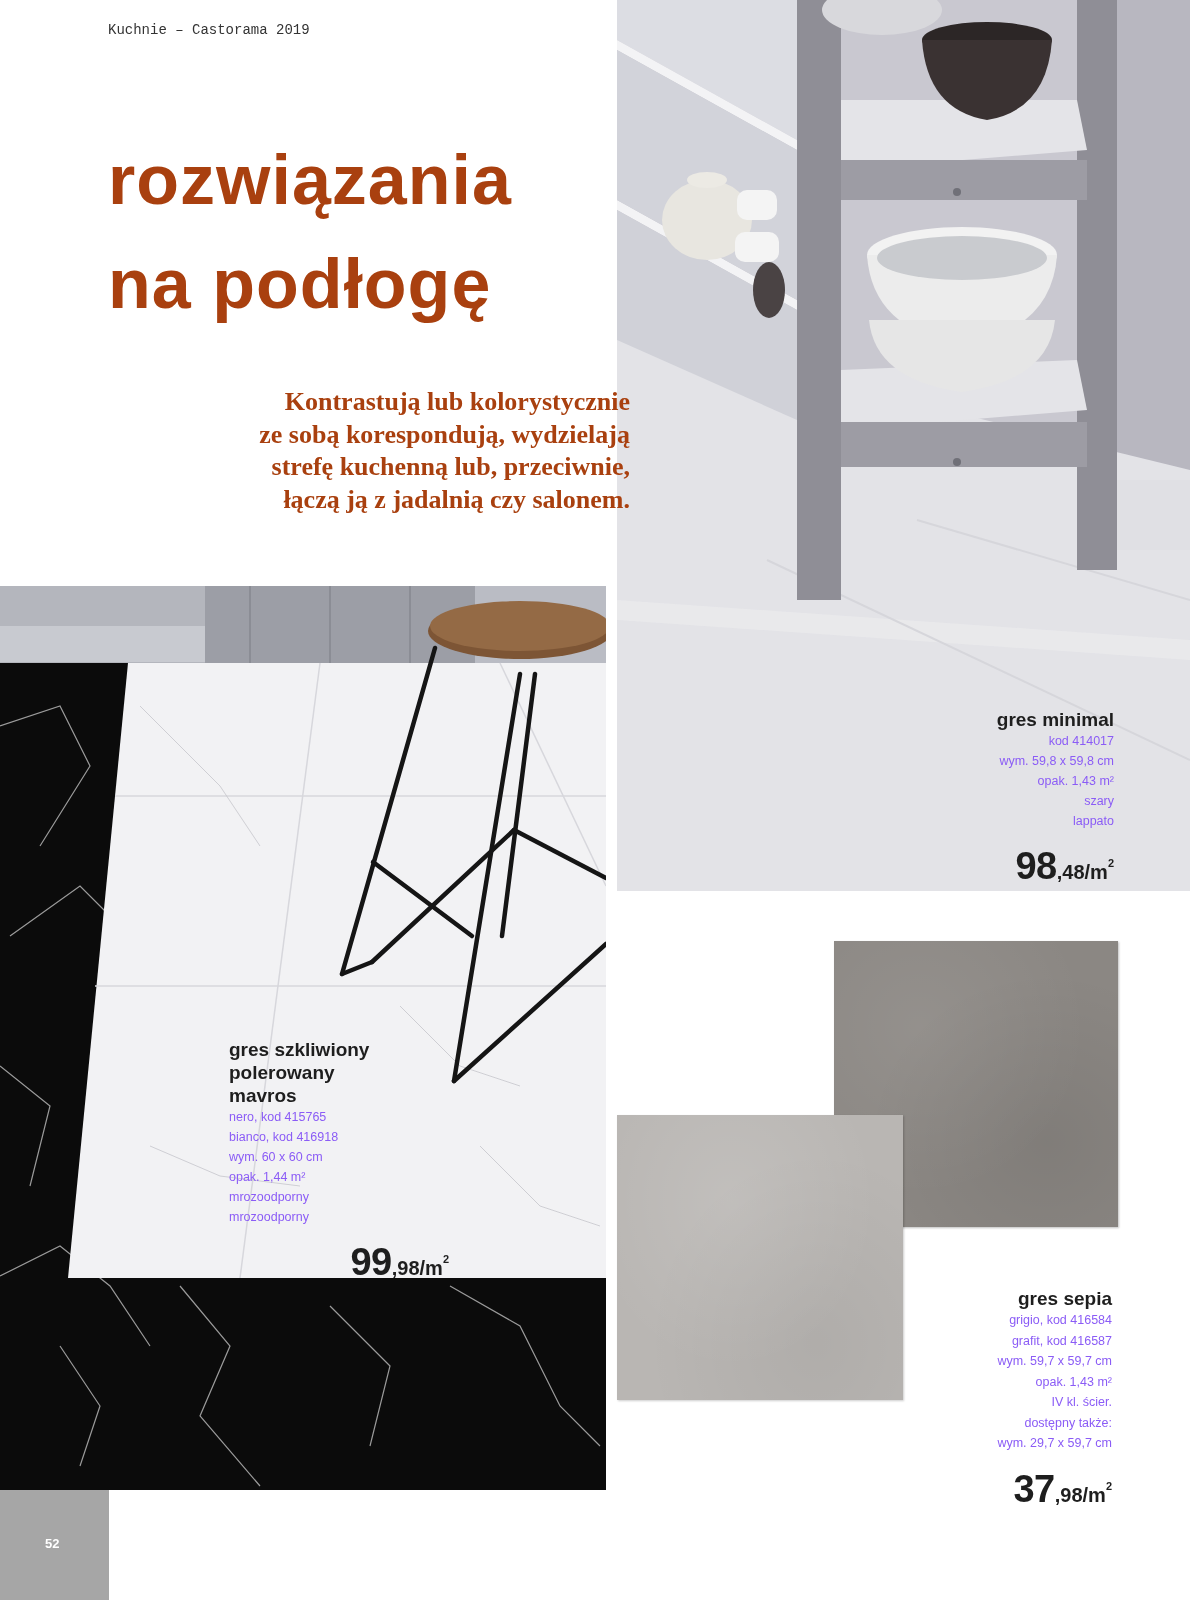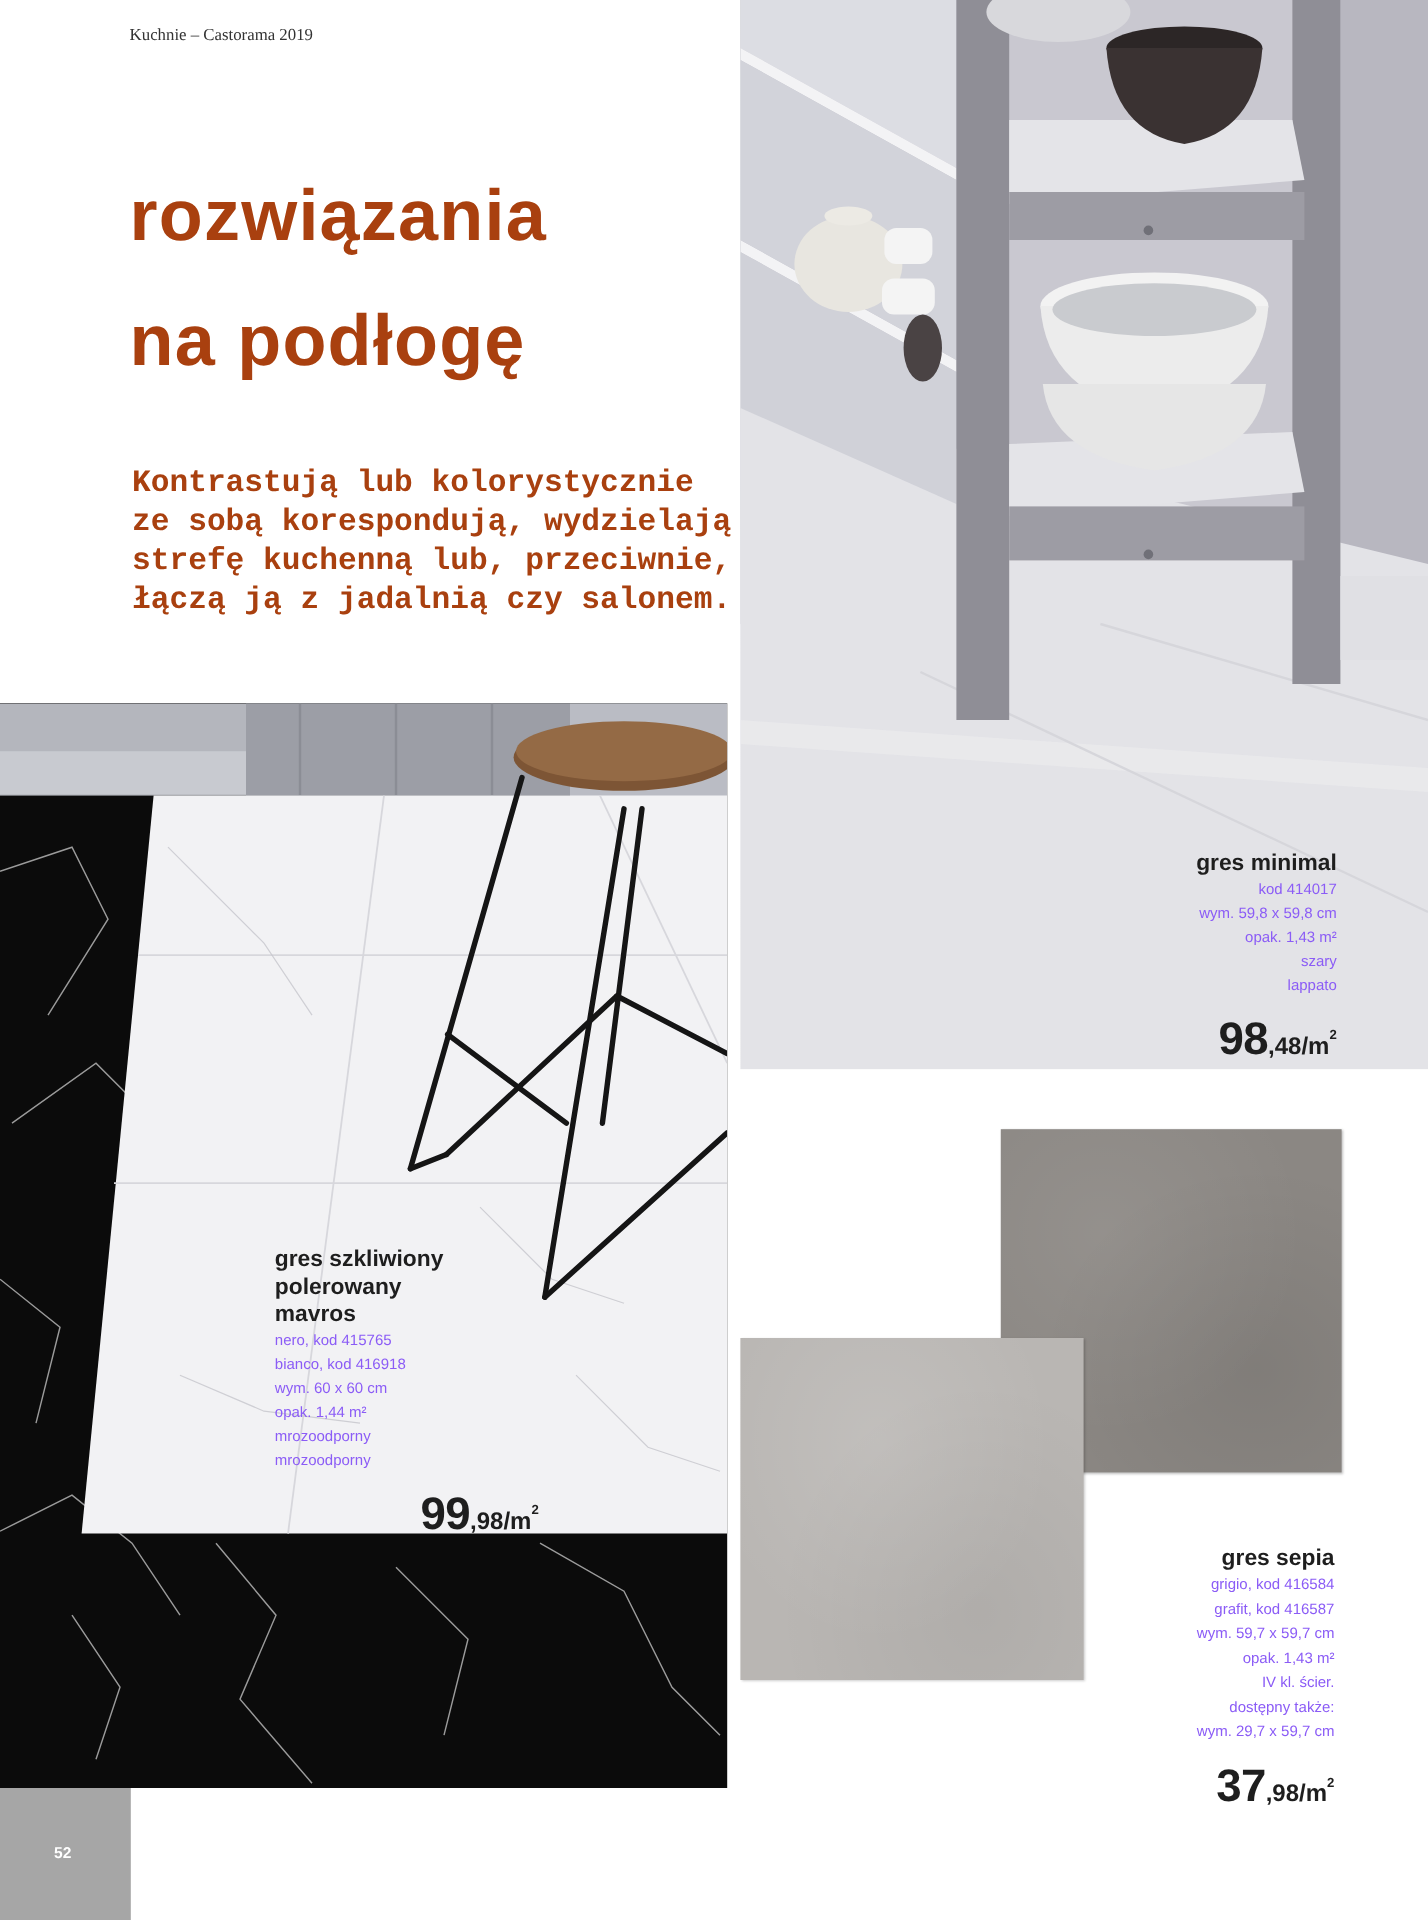--- a/index.html
+++ b/index.html
@@ -35,33 +35,33 @@
     background:
       radial-gradient(ellipse at 40% 30%, rgba(255,255,255,0.12), rgba(0,0,0,0) 60%),
       radial-gradient(ellipse at 70% 80%, rgba(0,0,0,0.05), rgba(0,0,0,0) 60%),
       #b9b6b3;
     box-shadow: 1px 1px 2px rgba(0,0,0,0.2);
   }
 
   
   #running-header {
     position: absolute; left: 108px; top: 22px;
-    font-family: Liberation Serif, serif; font-size: 14px; color: #333;
+    font-family: Liberation Mono, monospace; font-size: 14px; color: #333;
   }
   #main-heading {
     position: absolute; left: 108px; top: 128px; width: 680px;
     font-family: "Liberation Sans", sans-serif; font-weight: bold;
-    font-size: 60px; line-height: 104px; letter-spacing: 1px;
+    font-size: 70px; line-height: 104px; letter-spacing: 1px;
     color: #a9400f;
   }
   #main-heading span { display: block; }
   #lead {
     position: absolute; left: 110px; top: 386px; width: 520px;
-    font-family: Liberation Mono, monospace; font-weight: bold;
-    font-size: 26px; line-height: 32.5px; color: #a9400f;
+    font-family: Liberation Serif, serif; font-weight: bold;
+    font-size: 26px; line-height: 32.5px; color: #a9400f; text-align: right;
   }
   #lead span { display: block; white-space: nowrap; }
 
   
   .product { position: absolute; font-family: "Liberation Sans", sans-serif; color: #1e1e1e; margin-top: 24px; }
   .product .name { font-weight: bold; font-size: 19px; line-height: 23px; }
   .product .spec { font-size: 12.5px; line-height: 20px; color: #8b5cf6; }
   .product .price { margin-top: 14px; font-weight: bold; white-space: nowrap; text-align: right; }
   .product .price .big { font-size: 38px; letter-spacing: -0.5px; }
   .product .price .small { font-size: 20px; }

